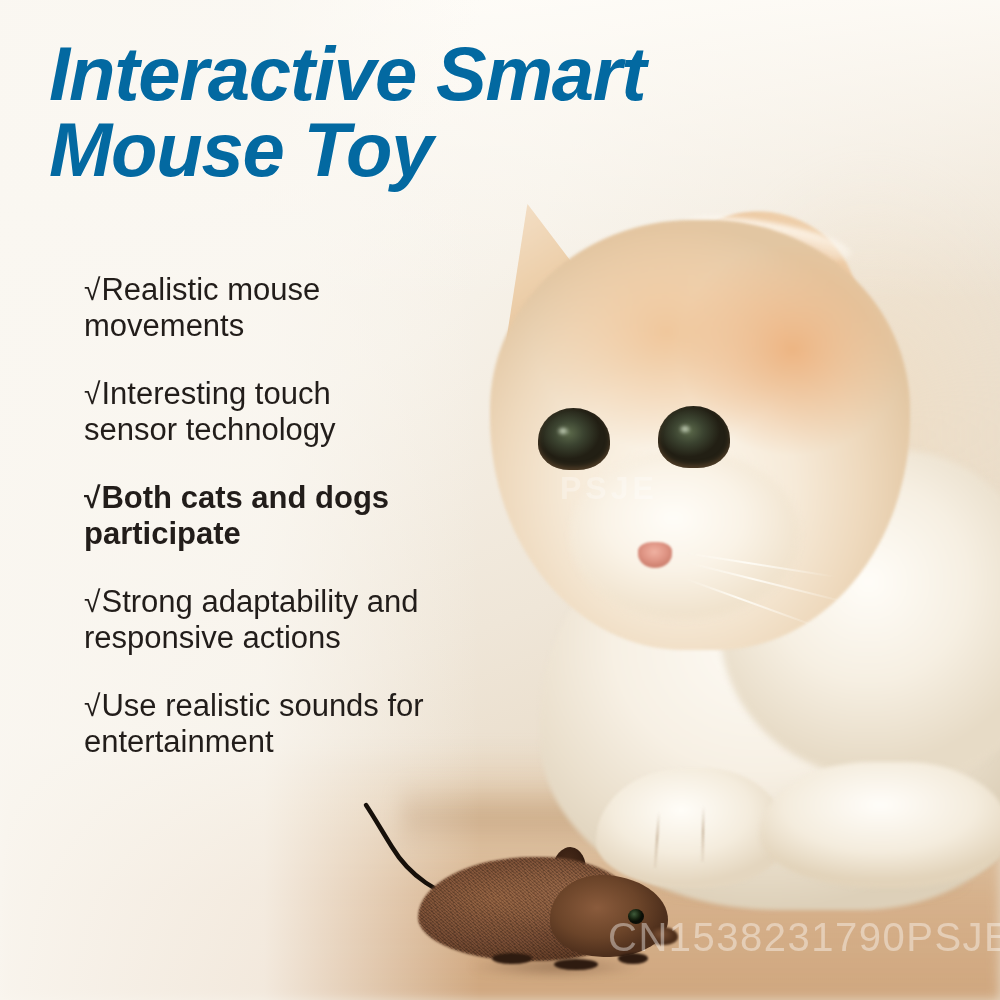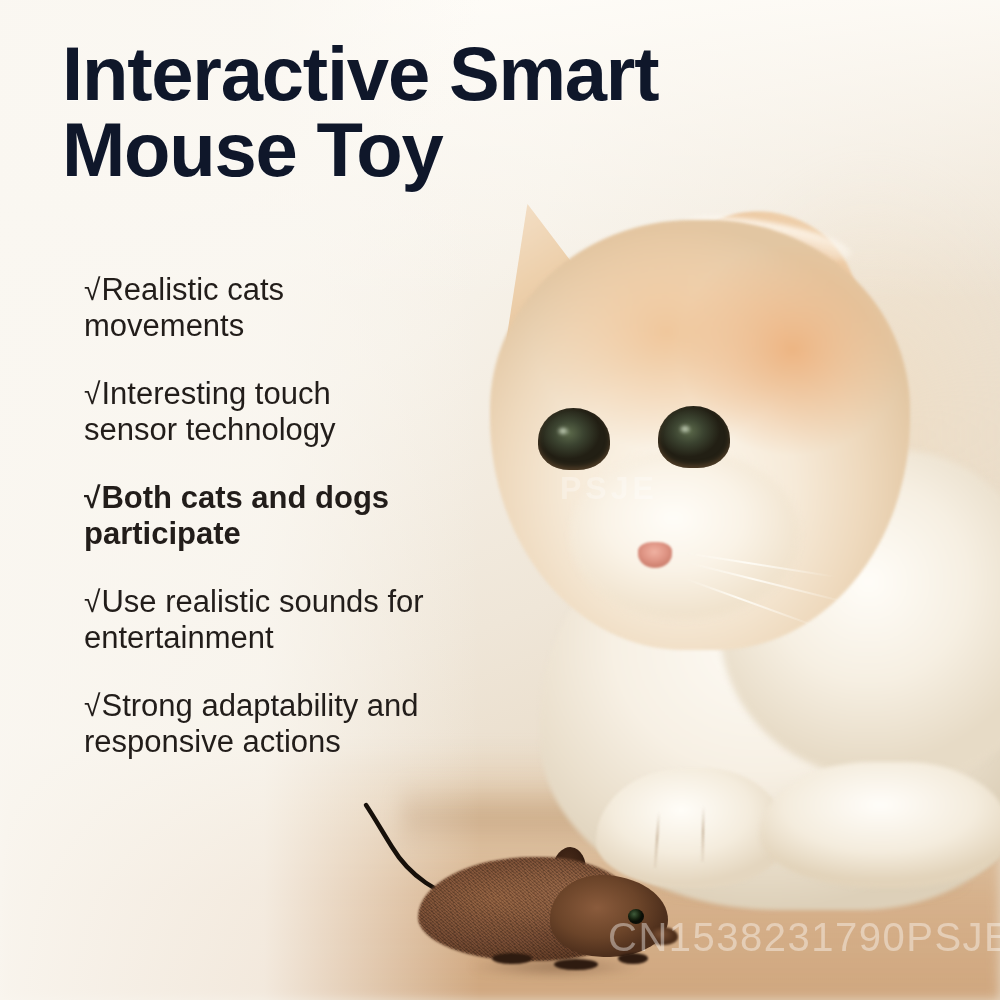--- a/index.html
+++ b/index.html
@@ -293,28 +293,29 @@
   .wm-bottom {
     left: 608px; top: 915px;
     font-size: 40px;
     color: rgba(255,255,255,0.40);
     letter-spacing: 1.5px;
   }
 
   
   .title {
     position: absolute;
-    left: 62px; top: 36px;
+    left: 49px; top: 36px;
     width: 830px;
     font-size: 76px;
     font-weight: bold;
     line-height: 1.0;
     letter-spacing: -1.2px;
-    color: #0f172a;
+    color: #0369a1;
     text-shadow: 0 1px 0 rgba(255,255,255,0.5);
+    font-style: italic;
   }
   .title .tline { display: block; white-space: nowrap; }
 
   .features {
     position: absolute;
     left: 84px; top: 272px;
     width: 400px;
   }
   .feature {
     color: #221d1a;
@@ -389,29 +390,29 @@
   <div class="wm wm-eyes">PSJE</div>
   <div class="wm wm-bottom">CN1538231790PSJE</div>
 
   <div class="title">
     <span class="tline">Interactive Smart</span>
     <span class="tline">Mouse Toy</span>
   </div>
 
   <div class="features">
     <div class="feature">
-      <span class="tick">√</span><span>Realistic cats movements</span>
+      <span class="tick">√</span><span>Realistic mouse movements</span>
     </div>
     <div class="feature">
       <span class="tick">√</span><span>Interesting touch sensor technology</span>
     </div>
     <div class="feature">
       <span class="tick">√</span><span>Both cats and dogs participate</span>
     </div>
     <div class="feature">
+      <span class="tick">√</span><span>Strong adaptability and responsive actions</span>
+    </div>
+    <div class="feature">
       <span class="tick">√</span><span>Use realistic sounds for entertainment</span>
     </div>
-    <div class="feature">
-      <span class="tick">√</span><span>Strong adaptability and responsive actions</span>
-    </div>
   </div>
 
 </div>
 
 </body></html>

